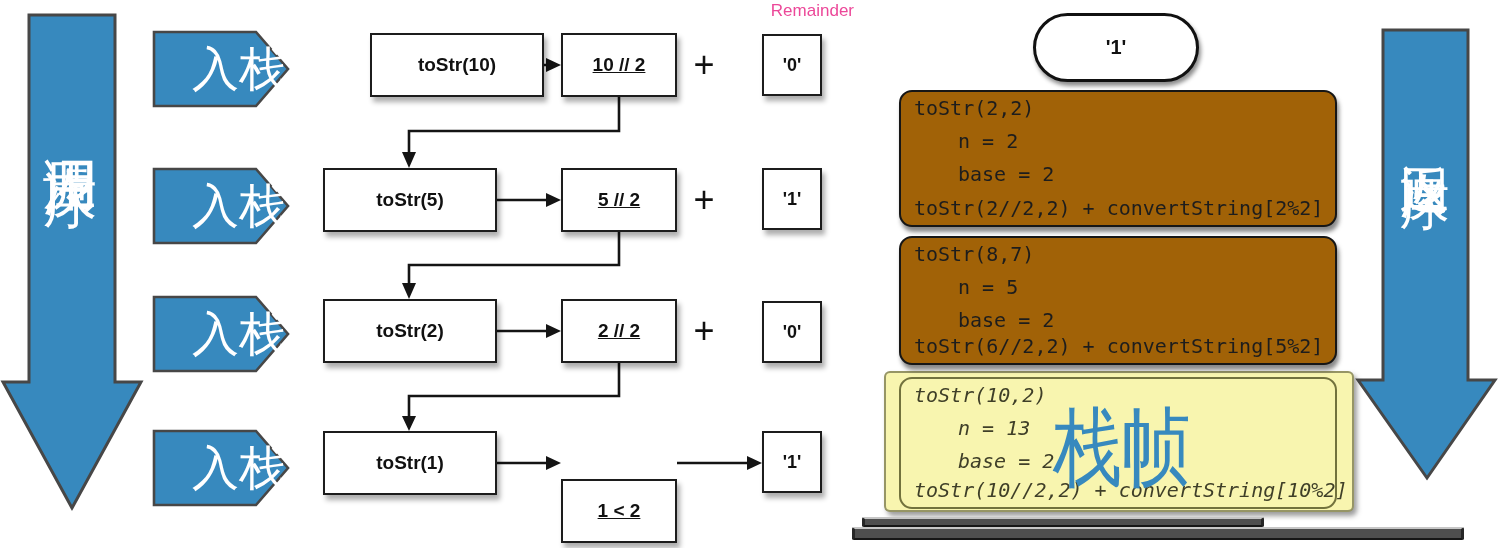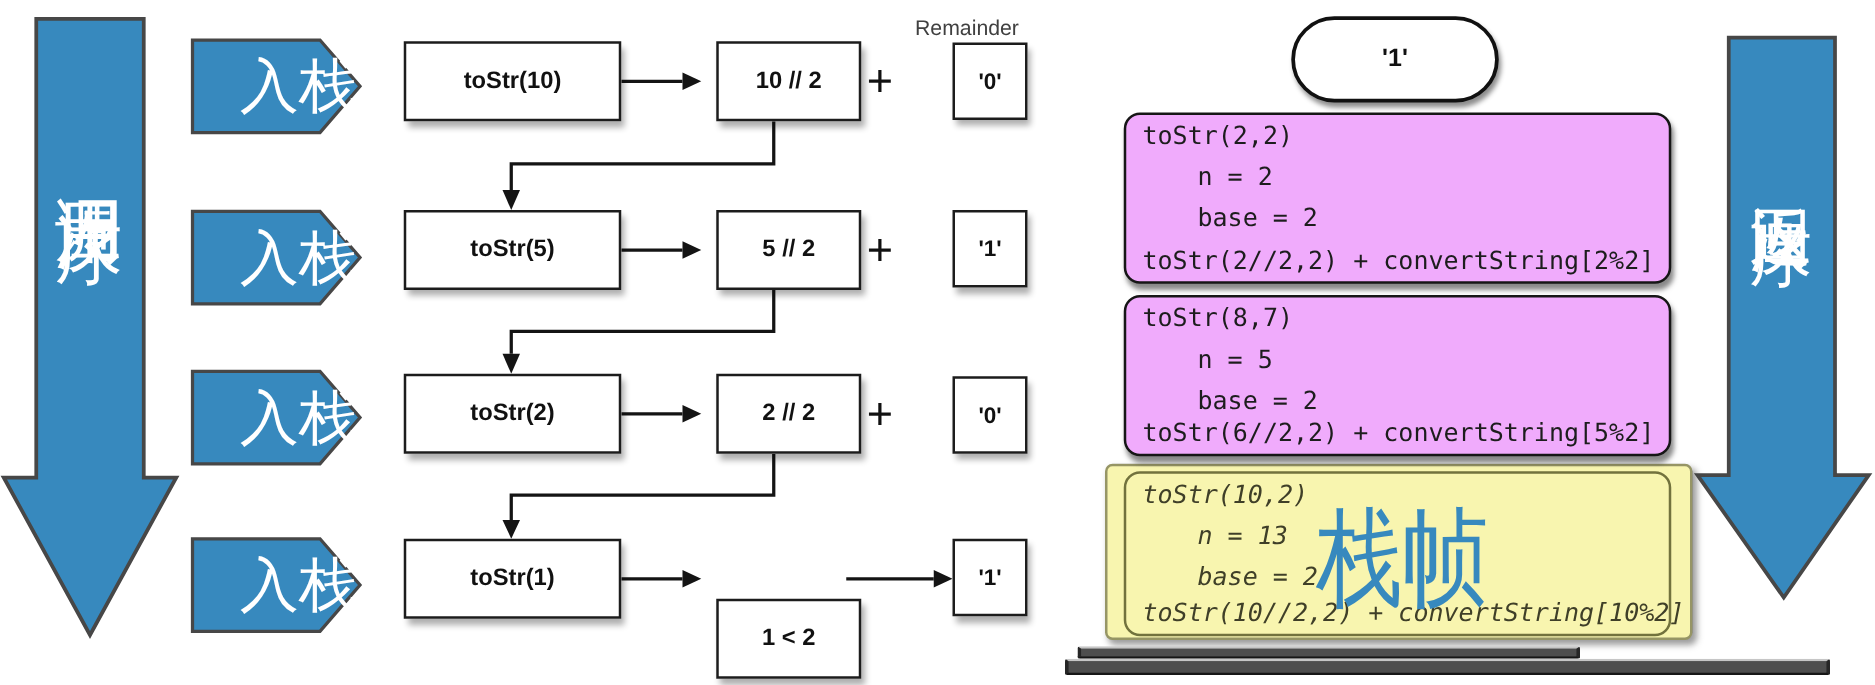--- a/index.html
+++ b/index.html
@@ -5,39 +5,39 @@
   html,body{margin:0;padding:0;background:#fff;}
   #canvas{position:relative;width:1500px;height:548px;background:#ffffff;overflow:hidden;
           font-family:"Liberation Sans",sans-serif;}
   svg.layer{position:absolute;left:0;top:0;pointer-events:none;}
 
   
   .wbox{position:absolute;box-sizing:border-box;background:#fff;border:2.6px solid #1c1c1c;
         box-shadow:3px 5px 5px rgba(0,0,0,0.32);display:flex;align-items:center;justify-content:center;
         font-size:19px;font-weight:700;color:#111;}
   .tostr{left:323px;width:174px;height:64px;}
-  .opbox{left:573px;width:116px;height:64px;}
+  .opbox{left:561px;width:116px;height:64px;text-decoration:underline;}
   .qbox{left:762px;width:60px;height:62px;font-size:18px;}
   .plus{position:absolute;left:684px;width:40px;height:48px;line-height:48px;text-align:center;
         font-size:36px;font-weight:400;color:#111;}
-  .remainder{position:absolute;left:732px;top:13px;width:122px;text-align:left;
-             font-size:17px;color:#404040;}
+  .remainder{position:absolute;left:732px;top:1px;width:122px;text-align:right;
+             font-size:17px;color:#ec4899;}
 
   
   .push{position:absolute;left:152px;width:140px;height:78px;}
   .push .lbl{position:absolute;left:0;top:0;width:108px;height:76px;display:flex;align-items:center;
              justify-content:center;color:#fff;font-size:47px;line-height:1;white-space:nowrap;padding-left:33px;}
 
   
   .bigarrow{position:absolute;}
   .v-label{position:absolute;color:#fff;writing-mode:vertical-rl;text-orientation:upright;
            line-height:1;letter-spacing:5px;}
 
   
-  .frame{position:absolute;left:899px;width:438px;box-sizing:border-box;background:#f0abfc;
+  .frame{position:absolute;left:899px;width:438px;box-sizing:border-box;background:#a16207;
          border:2.6px solid #161616;border-radius:13px;box-shadow:2px 5px 4px rgba(40,40,40,0.55);
          font-family:"DejaVu Sans Mono","Liberation Mono",monospace;font-size:20px;color:#1d1d1d;z-index:2;}
   .frame .f-title{position:absolute;top:4px;left:13px;}
   .frame .f-var1{position:absolute;top:37px;left:57px;}
   .frame .f-var2{position:absolute;top:70px;left:57px;}
   .frame .f-expr{position:absolute;bottom:5px;left:13px;white-space:nowrap;}
   .frame.hl{background:transparent;border:2.4px solid #72723d;color:#3f3f28;box-shadow:none;z-index:3;}
 
   .hl-panel{position:absolute;left:884px;top:371px;width:470px;height:141px;background:#F8F5AF;
             border:2px solid rgba(70,70,40,0.55);border-radius:6px;box-sizing:border-box;
@@ -114,21 +114,21 @@
   </div>
   <div class="push" style="top:429px;">
     <svg width="140" height="78">
       <polygon points="2,2 104,2 136,39 104,76 2,76" fill="#3789BE" stroke="#474747" stroke-width="2.6"></polygon>
       </svg>
     <span class="lbl">入栈</span>
   </div>
 
   <div class="remainder">Remainder</div>
 
-  <div class="wbox tostr" style="top:33px;">toStr(10)</div>
+  <div class="wbox tostr" style="top:33px;margin-left:47px;">toStr(10)</div>
   <div class="wbox opbox" style="top:33px;">10 // 2</div>
   <div class="plus" style="top:41px;">+</div>
   <div class="wbox qbox" style="top:34px;">'0'</div>
 
   <div class="wbox tostr" style="top:168px;">toStr(5)</div>
   <div class="wbox opbox" style="top:168px;">5 // 2</div>
   <div class="plus" style="top:176px;">+</div>
   <div class="wbox qbox" style="top:168px;">'1'</div>
 
   <div class="wbox tostr" style="top:299px;">toStr(2)</div>

